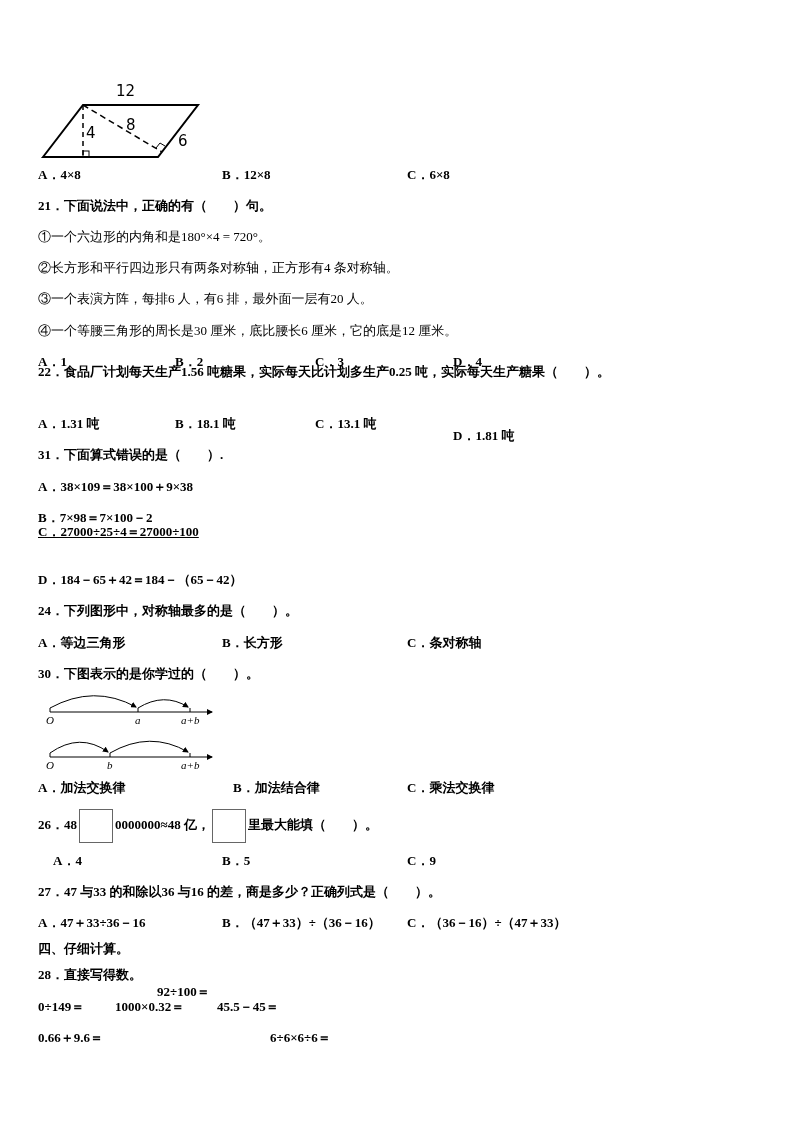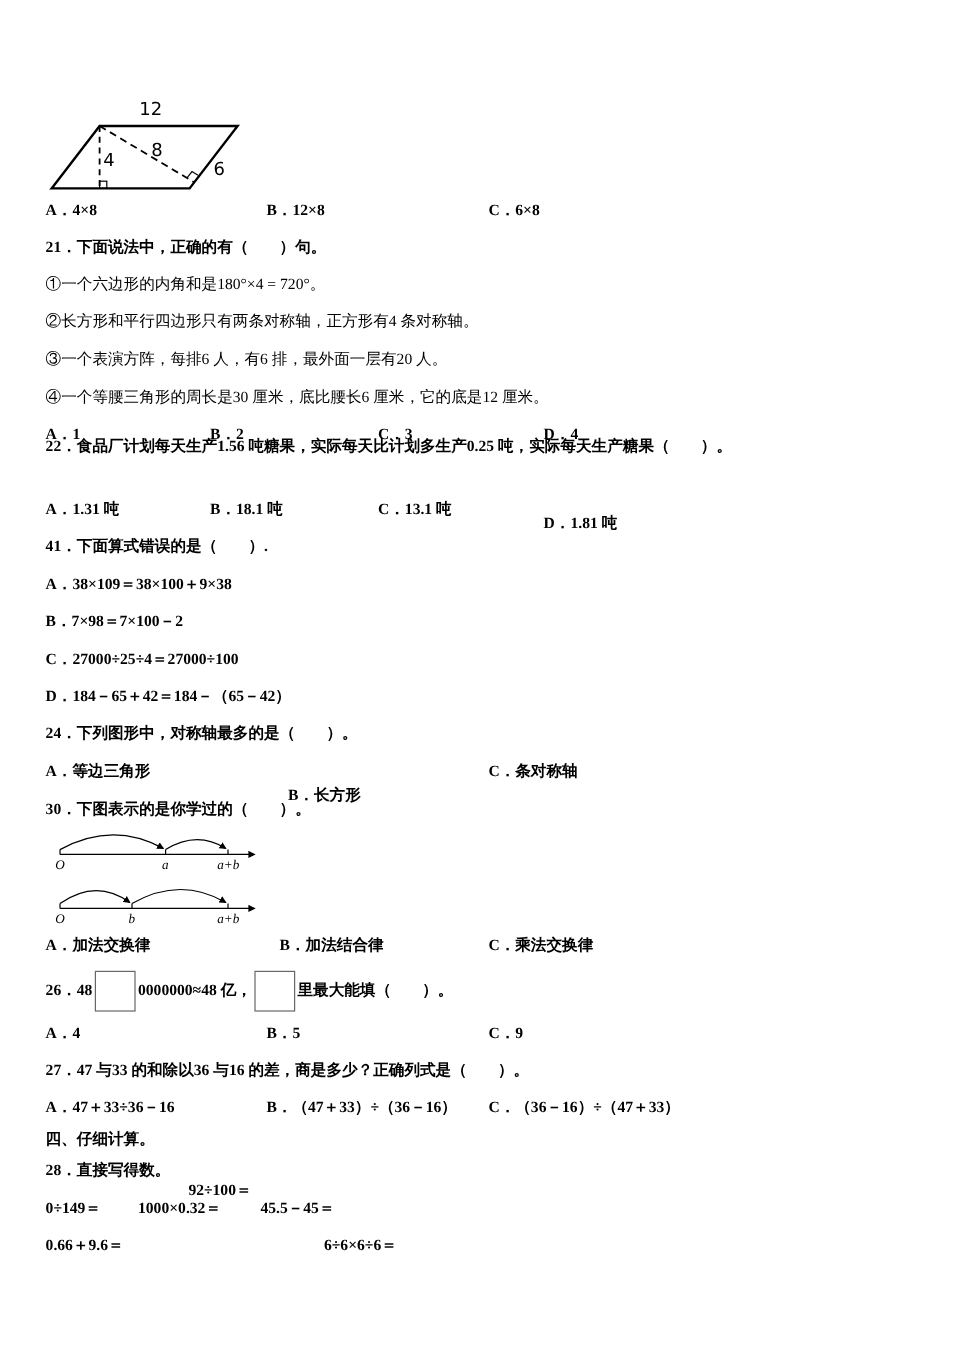--- a/index.html
+++ b/index.html
@@ -43,29 +43,29 @@
 <div class="opt b" style="left:175px;top:354px;">B．2</div>
 <div class="opt b" style="left:315px;top:354px;">C．3</div>
 <div class="opt b" style="left:453px;top:354px;">D．4</div>
 
 <div class="ln b" style="top:364px;">22．食品厂计划每天生产1.56 吨糖果，实际每天比计划多生产0.25 吨，实际每天生产糖果（　　）。</div>
 <div class="opt b" style="left:38px;top:416px;">A．1.31 吨</div>
 <div class="opt b" style="left:175px;top:416px;">B．18.1 吨</div>
 <div class="opt b" style="left:315px;top:416px;">C．13.1 吨</div>
 <div class="opt b" style="left:453px;top:416px;margin-top:12px;">D．1.81 吨</div>
 
-<div class="ln b" style="top:447px;">41．下面算式错误的是（　　）.</div>
+<div class="ln b" style="top:447px;">31．下面算式错误的是（　　）.</div>
 <div class="ln b" style="top:479px;">A．38×109＝38×100＋9×38</div>
 <div class="ln b" style="top:510px;">B．7×98＝7×100－2</div>
-<div class="ln b" style="top:541px;">C．27000÷25÷4＝27000÷100</div>
+<div class="ln b" style="top:524px;text-decoration:underline;">C．27000÷25÷4＝27000÷100</div>
 <div class="ln b" style="top:572px;">D．184－65＋42＝184－（65－42）</div>
 
 <div class="ln b" style="top:603px;">24．下列图形中，对称轴最多的是（　　）。</div>
 <div class="opt b" style="left:38px;top:635px;">A．等边三角形</div>
-<div class="opt b" style="left:240px;top:635px;margin-top:20px;">B．长方形</div>
+<div class="opt b" style="left:222px;top:635px;">B．长方形</div>
 <div class="opt b" style="left:407px;top:635px;">C．条对称轴</div>
 
 <div class="ln b" style="top:666px;">30．下图表示的是你学过的（　　）。</div>
 <svg class="nl" style="position:absolute;left:40px;top:690px;" width="185" height="85" viewBox="0 0 185 85">
   <defs>
     <marker id="ah" markerWidth="6" markerHeight="6" refX="5" refY="3" orient="auto">
       <path d="M0,0 L6,3 L0,6 Z" fill="#000"></path>
     </marker>
   </defs>
 
@@ -89,21 +89,21 @@
   <text x="67" y="79">b</text>
   <text x="141" y="79">a+b</text>
 </svg>
 <div class="opt b" style="left:38px;top:780px;">A．加法交换律</div>
 <div class="opt b" style="left:222px;top:780px;margin-left:11px;">B．加法结合律</div>
 <div class="opt b" style="left:407px;top:780px;">C．乘法交换律</div>
 
 <div class="ln b" style="top:808px;line-height:34px;">
   <span>26．48</span><span class="box"></span><span>0000000≈48 亿，</span><span class="box"></span><span>里最大能填（　　）。</span>
 </div>
-<div class="opt b" style="left:38px;top:853px;text-align:center;">A．4</div>
+<div class="opt b" style="left:53px;top:853px;text-align:center;">A．4</div>
 <div class="opt b" style="left:222px;top:853px;">B．5</div>
 <div class="opt b" style="left:407px;top:853px;">C．9</div>
 
 <div class="ln b" style="top:884px;">27．47 与33 的和除以36 与16 的差，商是多少？正确列式是（　　）。</div>
 <div class="opt b" style="left:38px;top:915px;">A．47＋33÷36－16</div>
 <div class="opt b" style="left:222px;top:915px;">B．（47＋33）÷（36－16）</div>
 <div class="opt b" style="left:407px;top:915px;">C．（36－16）÷（47＋33）</div>
 
 <div class="ln b" style="top:941px;">四、仔细计算。</div>
 

